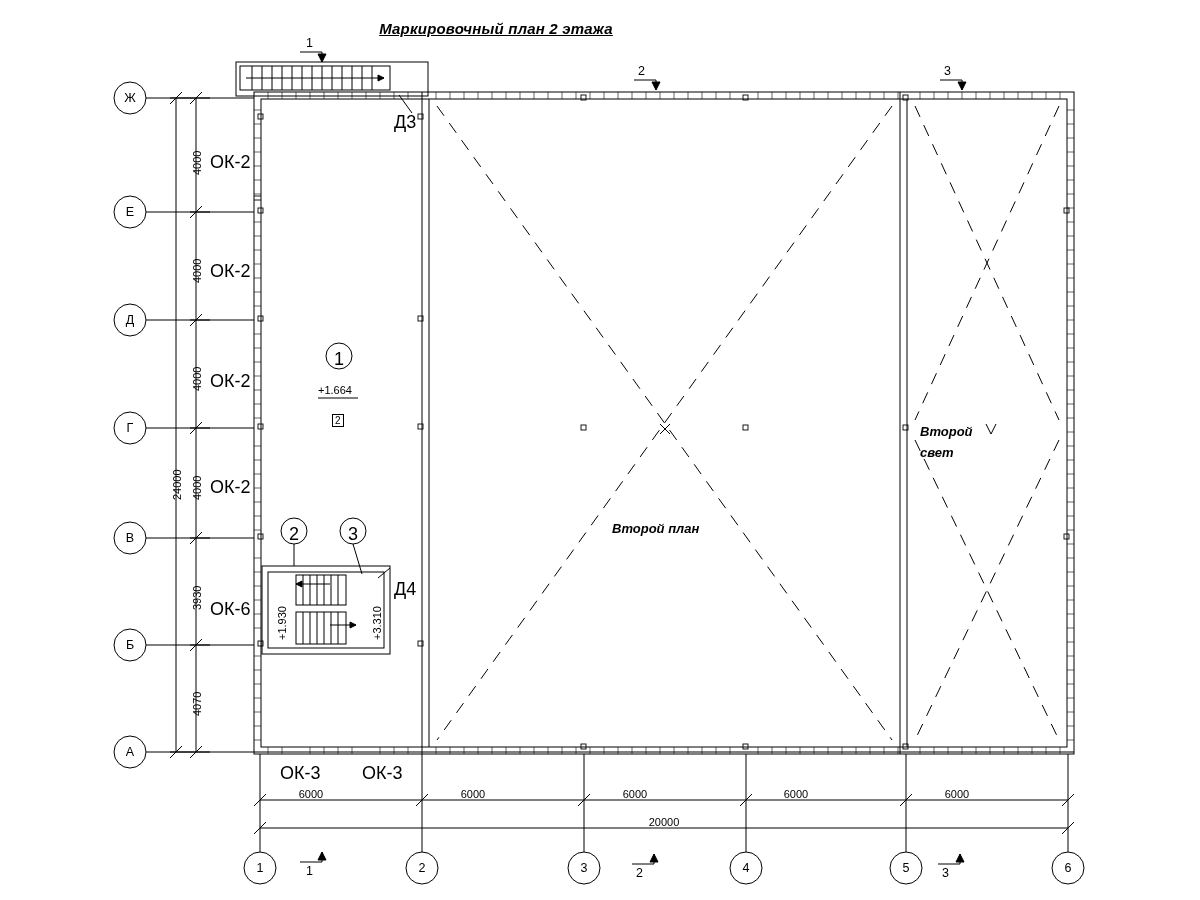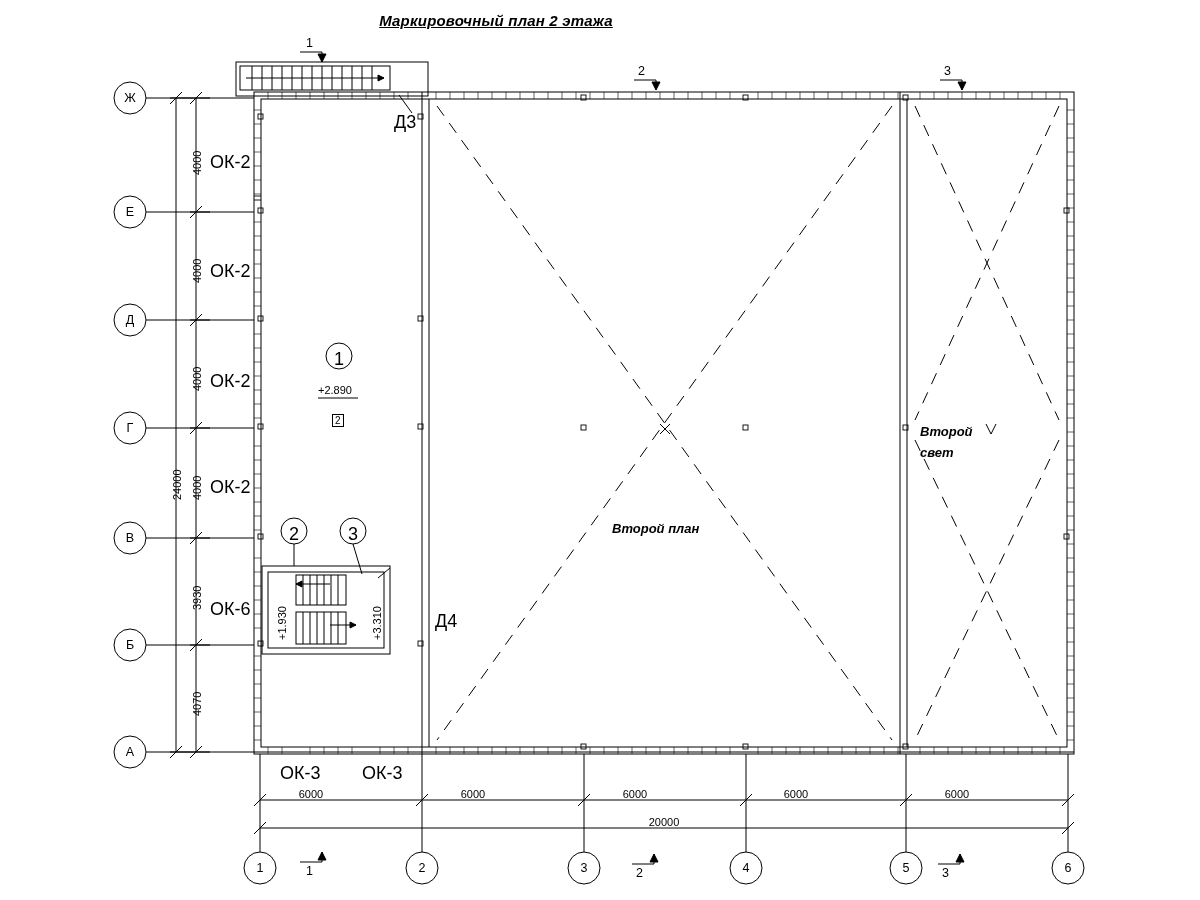--- a/index.html
+++ b/index.html
@@ -8,21 +8,21 @@
     background:#ffffff;
     font-family:"Liberation Sans", sans-serif;
     color:#000000;
     position:relative;
     overflow:hidden;
   }
   #plan { position:absolute; left:0; top:0; width:1200px; height:900px; }
 
   .title {
     position:absolute;
-    left:0; top:12px; width:992px;
+    left:0; top:20px; width:992px;
     text-align:center;
     font-family:"Liberation Sans", sans-serif;
     font-size:15px;
     font-weight:bold;
     font-style:italic;
     text-decoration:underline;
     letter-spacing:0.2px;
   }
 
   .lbl {
@@ -543,23 +543,23 @@
 
 <div class="lbl" style="left:210px; top:153px;">ОК-2</div>
 <div class="lbl" style="left:210px; top:262px;">ОК-2</div>
 <div class="lbl" style="left:210px; top:372px;">ОК-2</div>
 <div class="lbl" style="left:210px; top:478px;">ОК-2</div>
 <div class="lbl" style="left:210px; top:600px;">ОК-6</div>
 <div class="lbl" style="left:280px; top:764px;">ОК-3</div>
 <div class="lbl" style="left:362px; top:764px;">ОК-3</div>
 
 <div class="lbl" style="left:394px; top:113px;">Д3</div>
-<div class="lbl" style="left:394px; top:612px;margin-left:41px;">Д4</div>
-
-<div class="lbl small" style="left:318px; top:385px;">+2.890</div>
+<div class="lbl" style="left:394px; top:580px;">Д4</div>
+
+<div class="lbl small" style="left:318px; top:385px;">+1.664</div>
 <div class="lbl small vert" style="left:277px; top:640px;">+1.930</div>
 <div class="lbl small vert" style="left:372px; top:640px;">+3.310</div>
 
 <div class="lbl ctr" style="left:339px; top:350px; width:20px; margin-left:-10px;">1</div>
 <div class="lbl ctr" style="left:294px; top:525px; width:20px; margin-left:-10px;">2</div>
 <div class="lbl ctr" style="left:353px; top:525px; width:20px; margin-left:-10px;">3</div>
 
 <div class="boxnum" style="left:332px; top:414px;">2</div>
 
 <div class="secnum" style="left:306px; top:36px;">1</div>

